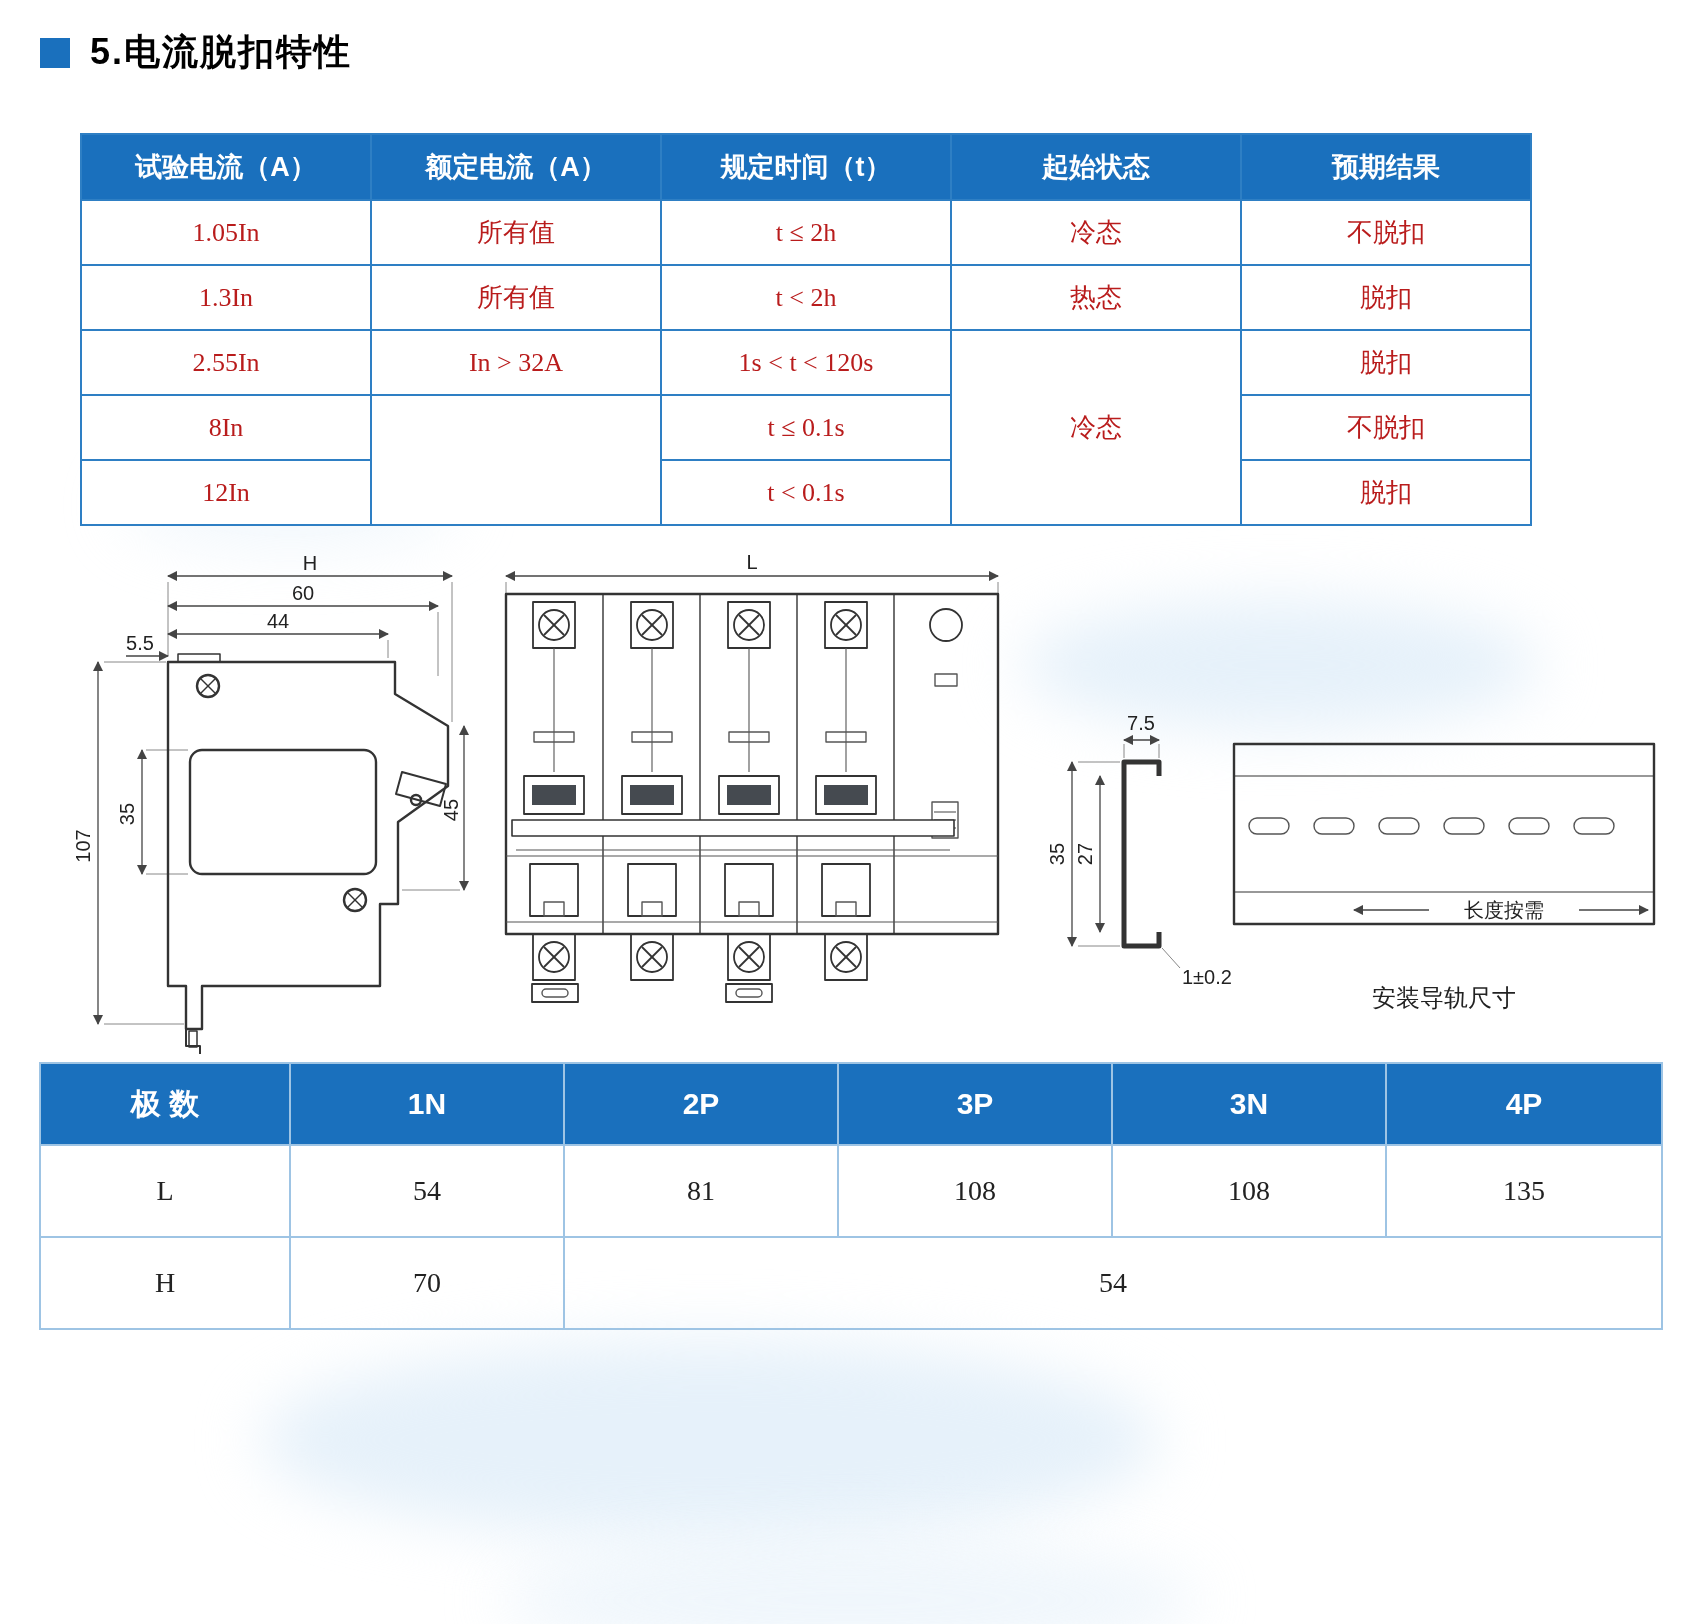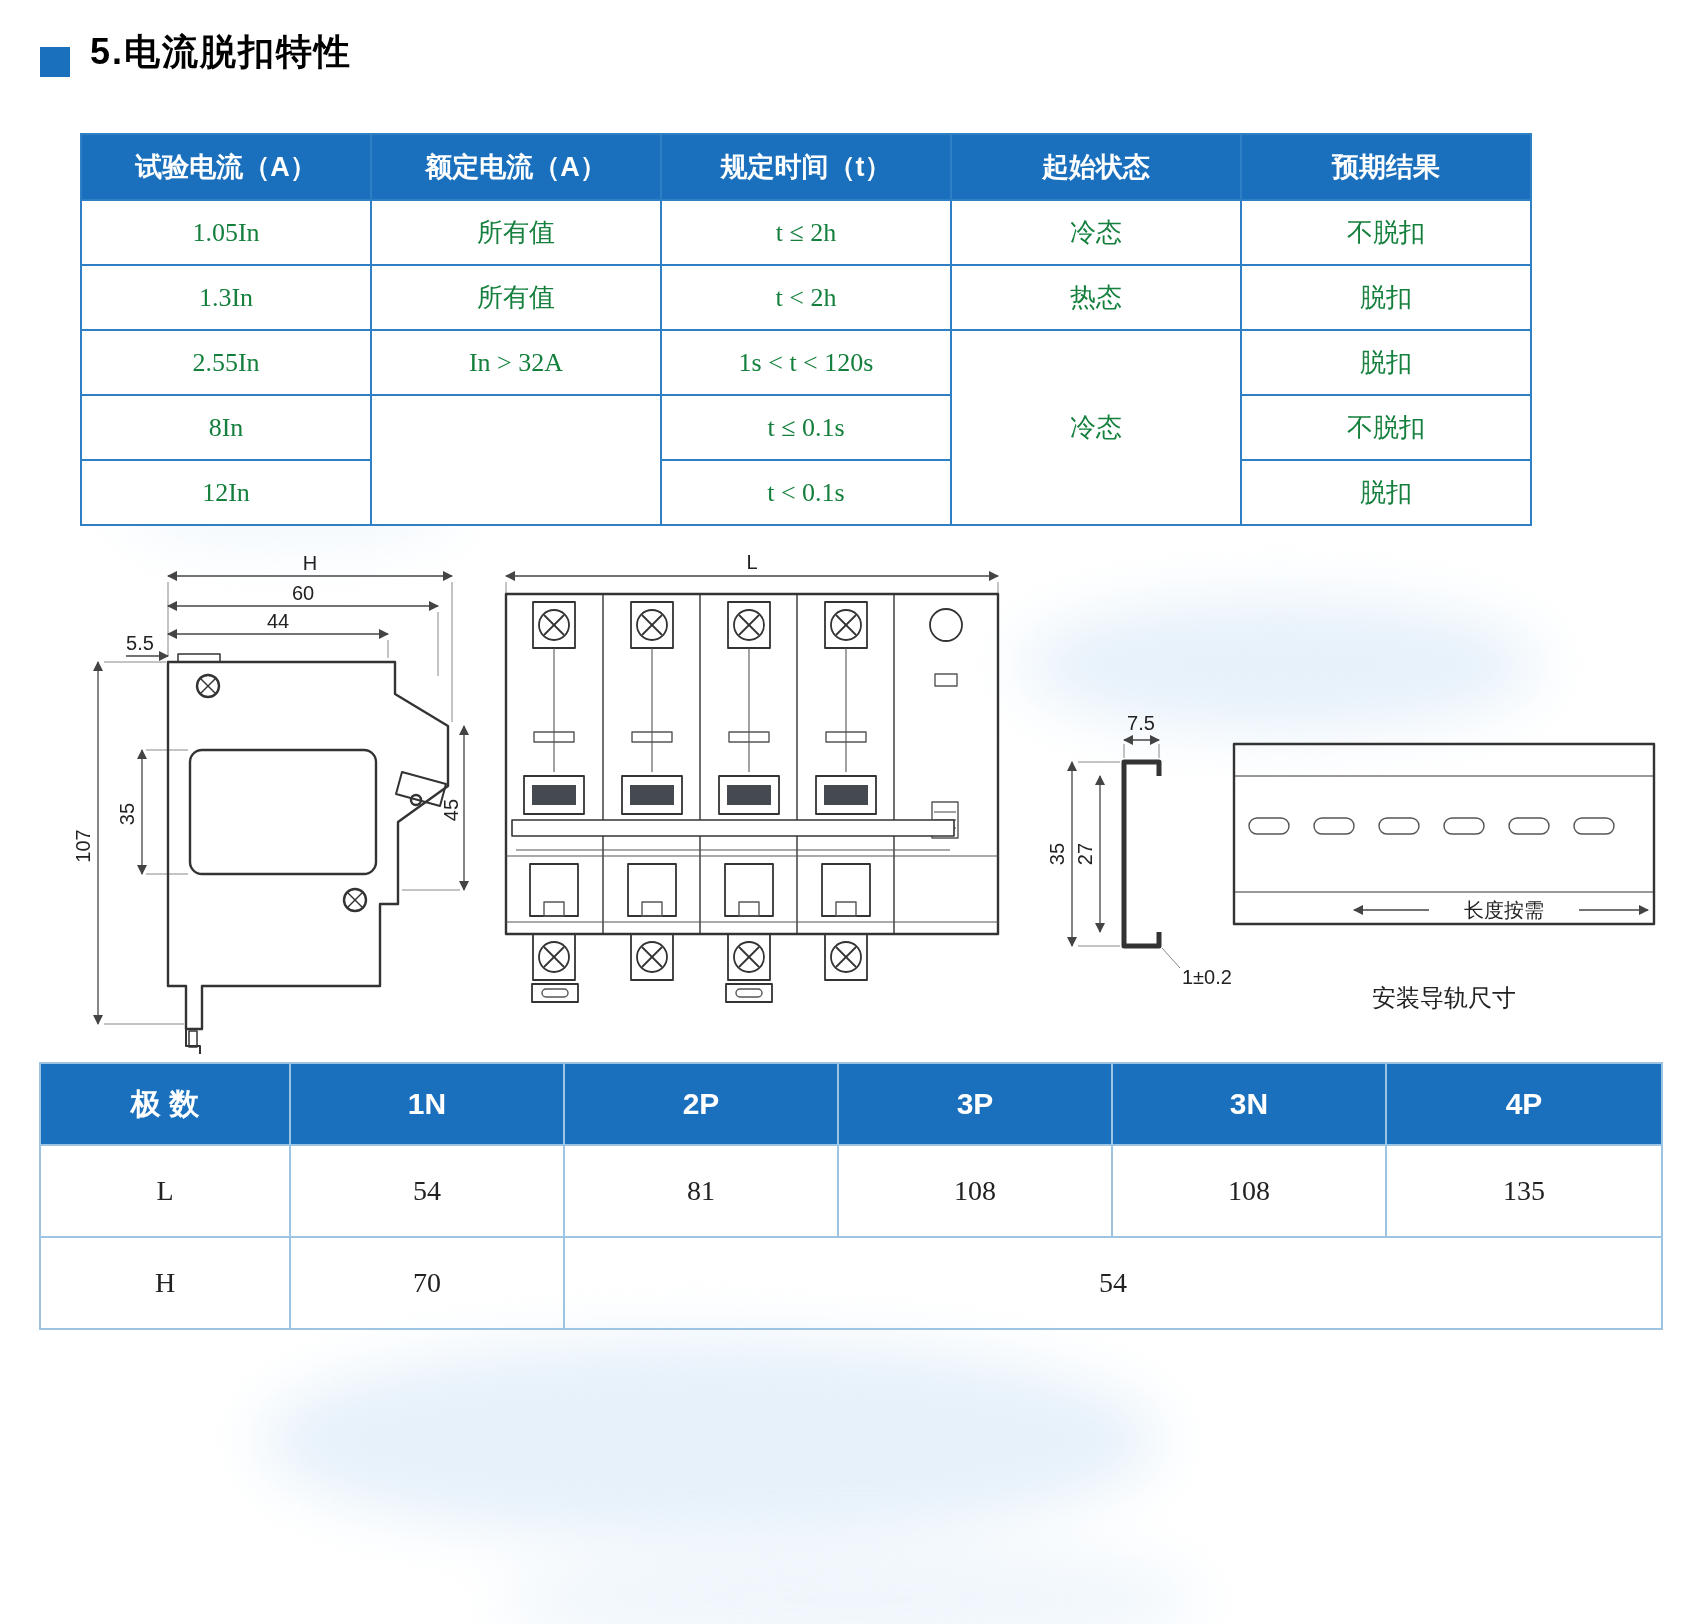--- a/index.html
+++ b/index.html
@@ -10,33 +10,33 @@
     color:#111;
     position:relative;
     overflow:hidden;
   }
   .wm { position:absolute; background:#e6f1fa; border-radius:50%; filter:blur(30px); z-index:0; }
   .content { position:relative; z-index:1; }
 
   .section-heading { display:flex; align-items:center; gap:20px; }
   .bullet { width:30px; height:30px; background:#1a70bd; flex:0 0 auto; }
   .section-title { font-size:36px; font-weight:700; color:#000; letter-spacing:2px; }
-  #heading5 { padding:28px 0 0 40px;align-items:flex-end; }
+  #heading5 { padding:28px 0 0 40px; }
   #heading6 { margin:152px 0 0 40px; }
 
   table { border-collapse:collapse; table-layout:fixed; }
 
   .trip-table { width:1452px; margin:56px 0 8px 80px; }
   .trip-table th {
     background:#1a70bd; color:#fff; font-size:27px; font-weight:700;
     height:66px; border:2px solid #2e7fc4; text-align:center;
   }
   .trip-table td {
     border:2px solid #2e7fc4; height:65px; text-align:center;
-    font-size:26px; color:#15803d; background:#fff;
+    font-size:26px; color:#b91c1c; background:#fff;
     font-family:"Liberation Serif","DejaVu Serif",serif;
   }
 
   .drawings { display:flex; align-items:flex-start; gap:12px; margin:28px 0 0 50px; }
   .rail-block { margin-top:130px;text-align:right; }
 
   svg text { font-size:20px; fill:#222; font-family:"Liberation Sans",sans-serif; }
   svg .cap { font-size:24px; }
   svg .dl  { stroke:#444; stroke-width:1.3; }
   svg .ext { stroke:#888; stroke-width:1; }

